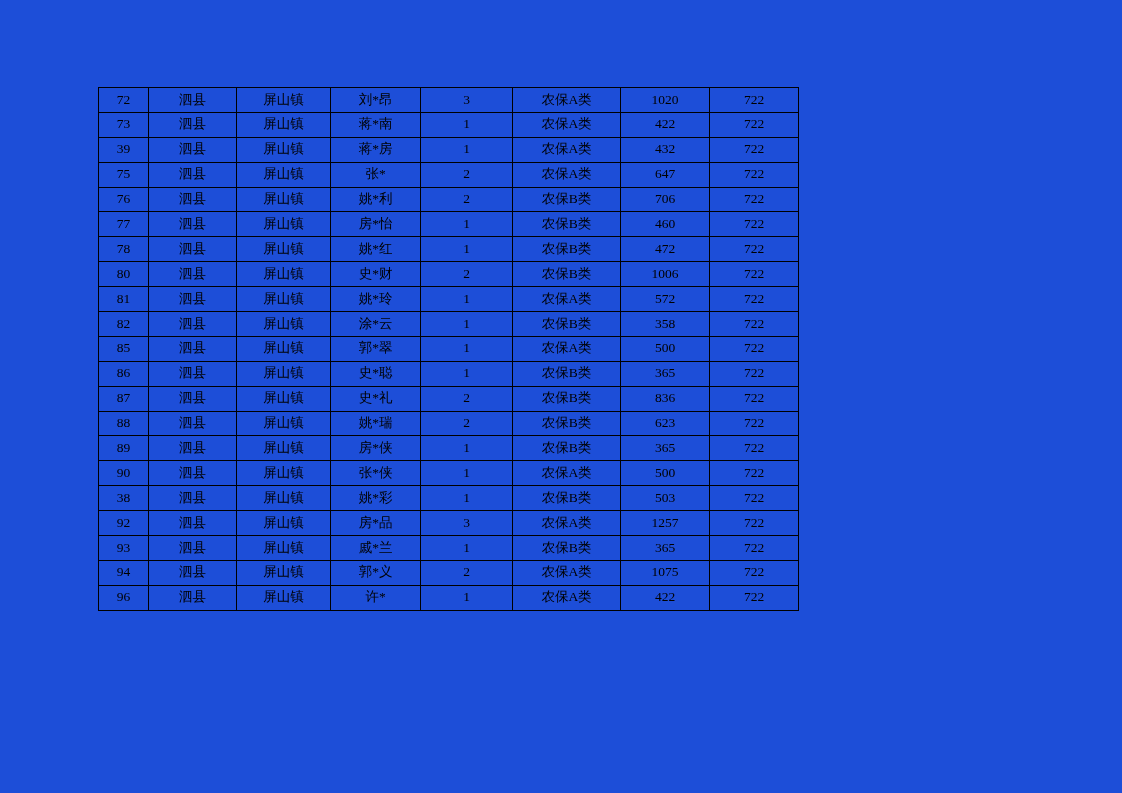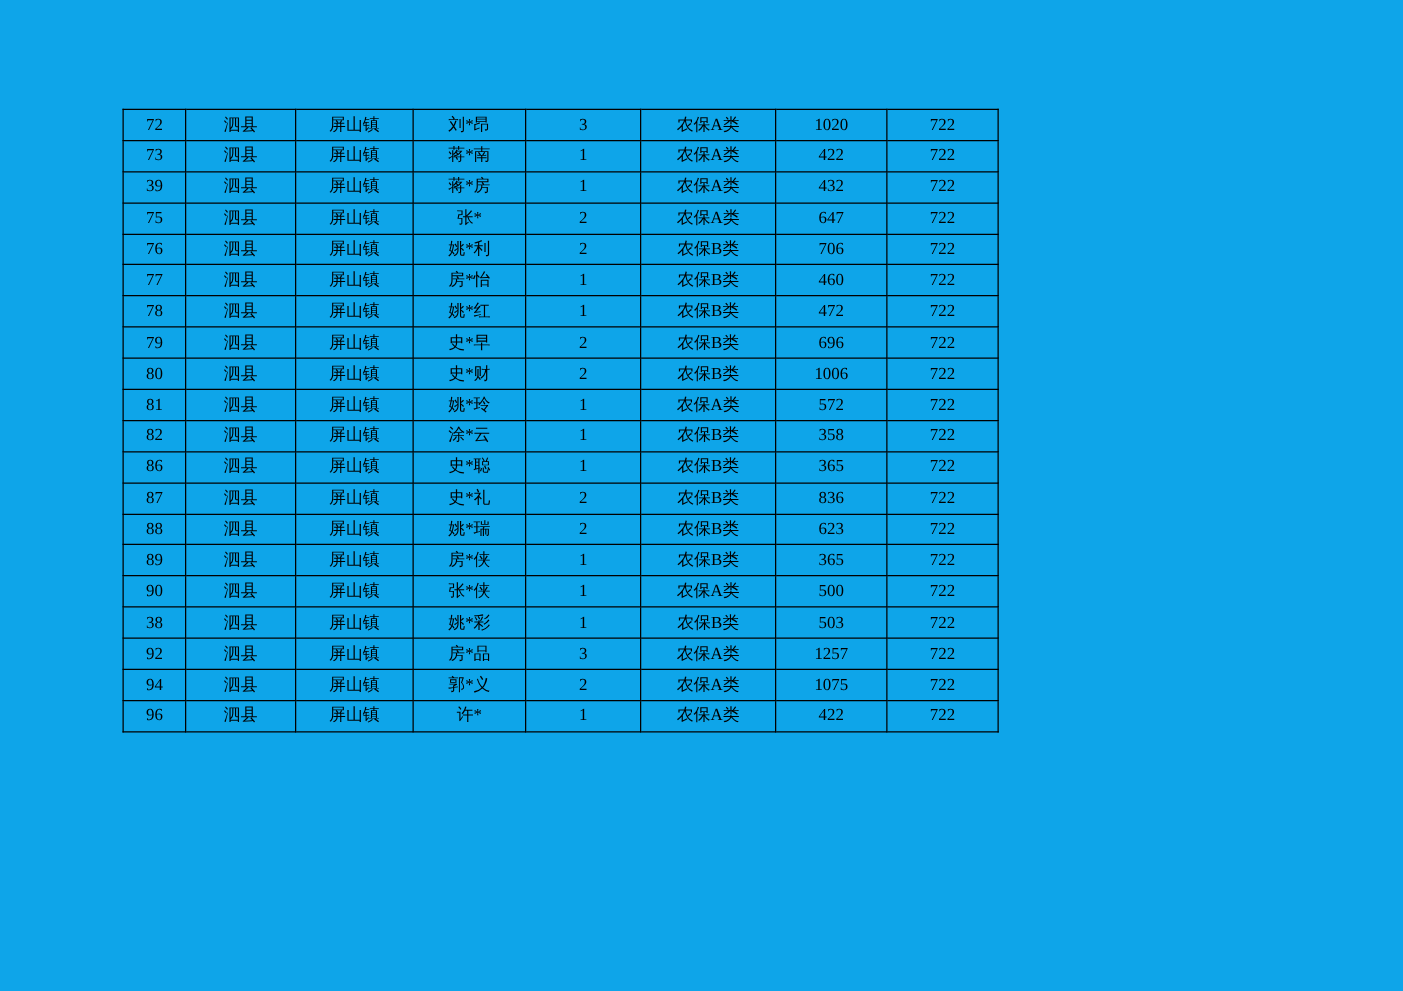--- a/index.html
+++ b/index.html
@@ -14,21 +14,21 @@
     color: #000000;
     position: relative;
     overflow: hidden;
   }
   .page {
     position: absolute;
     left: 0;
     top: 0;
     width: 1122px;
     height: 793px;
-    background: #0ea5e9;
+    background: #1d4ed8;
   }
   .table-wrap {
     position: absolute;
     left: 98px;
     top: 87px;
     width: 700px;
   }
   table.data-table {
     border-collapse: collapse;
     width: 700px;
@@ -136,30 +136,20 @@
             <td>78</td>
             <td>泗县</td>
             <td>屏山镇</td>
             <td>姚*红</td>
             <td>1</td>
             <td>农保B类</td>
             <td>472</td>
             <td>722</td>
           </tr>
           <tr>
-            <td>79</td>
-            <td>泗县</td>
-            <td>屏山镇</td>
-            <td>史*早</td>
-            <td>2</td>
-            <td>农保B类</td>
-            <td>696</td>
-            <td>722</td>
-          </tr>
-          <tr>
             <td>80</td>
             <td>泗县</td>
             <td>屏山镇</td>
             <td>史*财</td>
             <td>2</td>
             <td>农保B类</td>
             <td>1006</td>
             <td>722</td>
           </tr>
           <tr>
@@ -173,20 +163,30 @@
             <td>722</td>
           </tr>
           <tr>
             <td>82</td>
             <td>泗县</td>
             <td>屏山镇</td>
             <td>涂*云</td>
             <td>1</td>
             <td>农保B类</td>
             <td>358</td>
+            <td>722</td>
+          </tr>
+          <tr>
+            <td>85</td>
+            <td>泗县</td>
+            <td>屏山镇</td>
+            <td>郭*翠</td>
+            <td>1</td>
+            <td>农保A类</td>
+            <td>500</td>
             <td>722</td>
           </tr>
           <tr>
             <td>86</td>
             <td>泗县</td>
             <td>屏山镇</td>
             <td>史*聪</td>
             <td>1</td>
             <td>农保B类</td>
             <td>365</td>
@@ -243,20 +243,30 @@
             <td>722</td>
           </tr>
           <tr>
             <td>92</td>
             <td>泗县</td>
             <td>屏山镇</td>
             <td>房*品</td>
             <td>3</td>
             <td>农保A类</td>
             <td>1257</td>
+            <td>722</td>
+          </tr>
+          <tr>
+            <td>93</td>
+            <td>泗县</td>
+            <td>屏山镇</td>
+            <td>戚*兰</td>
+            <td>1</td>
+            <td>农保B类</td>
+            <td>365</td>
             <td>722</td>
           </tr>
           <tr>
             <td>94</td>
             <td>泗县</td>
             <td>屏山镇</td>
             <td>郭*义</td>
             <td>2</td>
             <td>农保A类</td>
             <td>1075</td>

